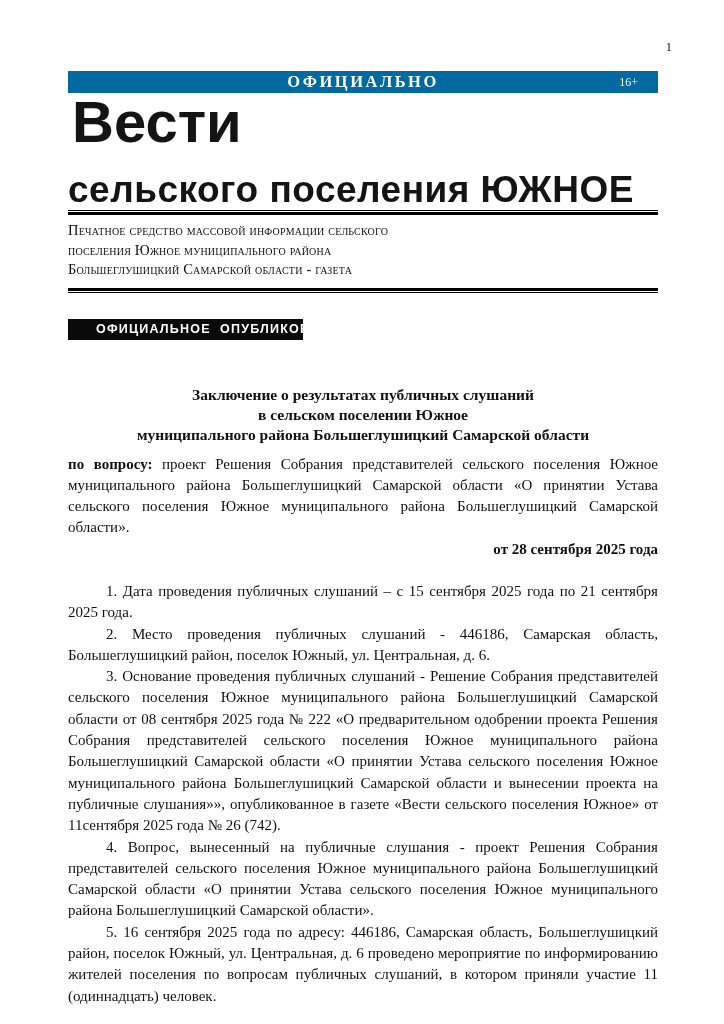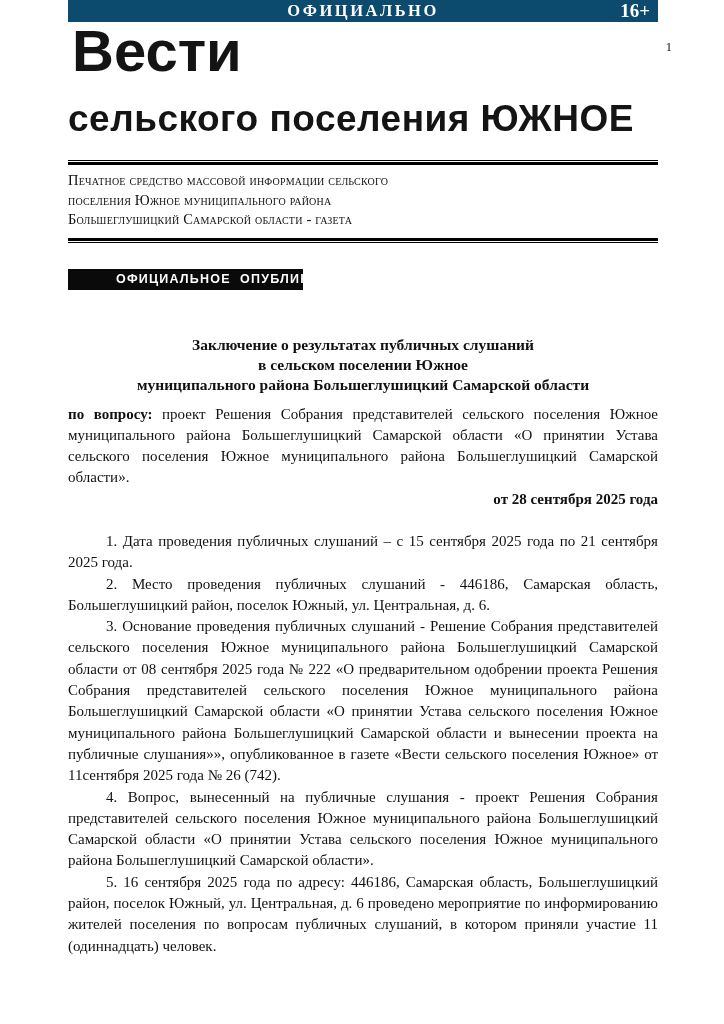--- a/index.html
+++ b/index.html
@@ -20,41 +20,42 @@
     position: absolute;
     top: 40px;
     right: 52px;
     font-size: 12.5px;
     font-family: "Liberation Serif", serif;
   }
 
   
   .banner {
     position: relative;
+    margin-top: 71px;
     height: 22px;
-    background: #0c4a6e;
+    background: #0369a1;
     color: #fff;
     display: flex;
     align-items: flex-start;
     justify-content: center;
   }
   .banner-title {
     font-family: "Liberation Serif", serif;
     font-weight: bold;
     font-size: 16.5px;
     letter-spacing: 2.5px;
     line-height: 22px;
   }
   .age-badge {
     position: absolute;
-    right: 8px;
+    right: 20px;
     top: 0;
     font-family: "Liberation Serif", serif;
-    font-weight: bold;
-    font-size: 19px;
+    font-weight: normal;
+    font-size: 12px;
     line-height: 22px;
   }
 
   
   .masthead-title {
     margin-left: 4px;
     font-family: "Liberation Sans", sans-serif;
     font-weight: bold;
     font-size: 58px;
     line-height: 58px;
@@ -66,21 +67,20 @@
     font-family: "Liberation Sans", sans-serif;
     font-weight: bold;
     font-size: 37px;
     line-height: 40px;
     letter-spacing: 0.5px;
     color: #141414;
   }
 
   
   .info-box {
-    margin-top: 21px;
     border-top: 1px solid #000;
     border-bottom: 1px solid #000;
     padding: 1px 0;
   }
   .info-inner {
     border-top: 3px solid #000;
     border-bottom: 3px solid #000;
     display: flex;
     padding: 6px 0 8px 0;
   }
@@ -105,26 +105,26 @@
   .section-banner {
     margin-top: 26px;
     width: 235px;
     height: 21px;
     background: #0a0a0a;
     color: #fff;
     display: flex;
     align-items: center;
   }
   .section-banner span {
+    padding-left: 28px;
     font-family: "Liberation Sans", sans-serif;
     font-weight: bold;
     font-size: 12.5px;
     letter-spacing: 1.2px;
     white-space: pre;
-    margin-left: 48px;
   }
 
   
   .doc { margin-top: 45px; font-size: 15px; }
   .doc-title {
     text-align: center;
     font-weight: bold;
     font-size: 15.5px;
     line-height: 20px;
     font-family: Liberation Serif, serif;

